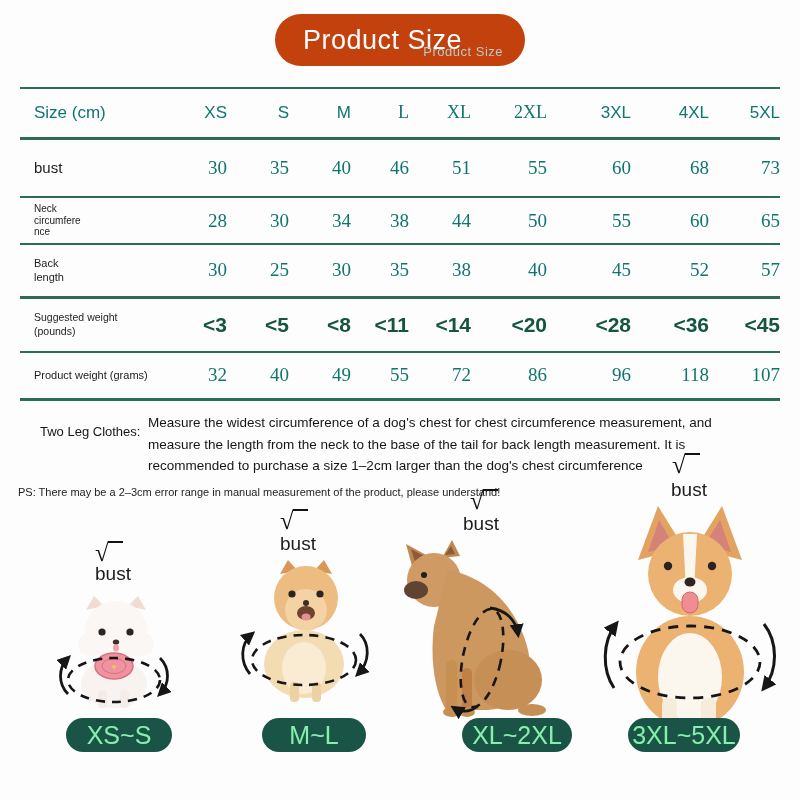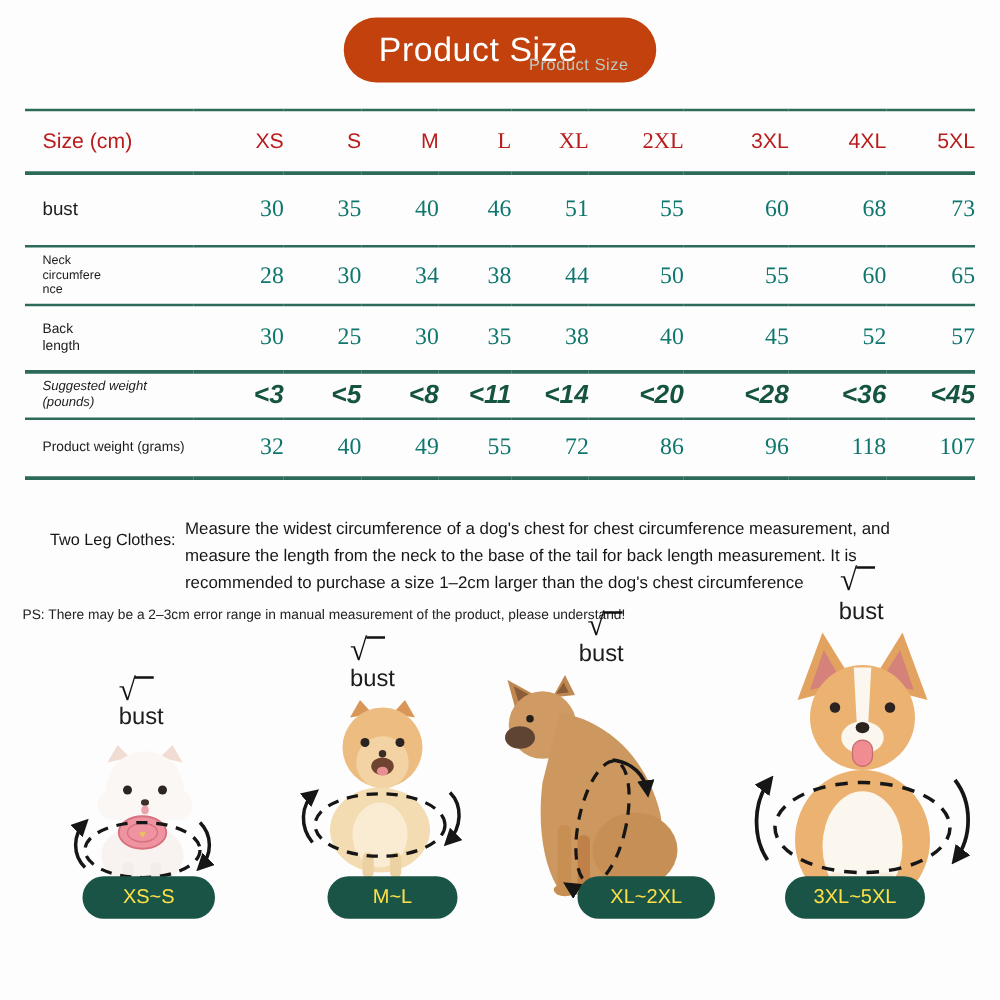--- a/index.html
+++ b/index.html
@@ -30,30 +30,30 @@
     border-collapse:collapse; table-layout:fixed;
     border-top:2px solid #2c6b59;
   }
   table.size-table tr { border-bottom:2px solid #2c6b59; }
   table.size-table tr.thick { border-bottom-width:3px; }
   table.size-table th, table.size-table td {
     text-align:right; vertical-align:middle; font-weight:normal; padding:0;
   }
   table.size-table .label-cell { text-align:left; padding-left:14px; white-space:pre-line; }
   tr.hdr { height:50px; }
-  tr.hdr th { font-size:17px; color:#b91c1c; }
+  tr.hdr th { font-size:17px; color:#0f766e; }
   tr.hdr th.serif { font-family:"Liberation Serif", serif; font-size:18px; }
   tr.hdr th.label-cell { font-size:17px; }
   tr.row-bust { height:59px; }
   tr.row-bust .label-cell { font-size:15px; }
   tr.row-neck { height:47px; }
   tr.row-neck .label-cell { font-size:10px; line-height:1.15; }
   tr.row-back { height:53px; }
   tr.row-back .label-cell { font-size:11px; line-height:1.3; }
-  tr.row-weight { height:38px;font-style:italic; }
+  tr.row-weight { height:55px; }
   tr.row-weight .label-cell { font-size:10.5px; line-height:1.3; }
   tr.row-product { height:47px; }
   tr.row-product .label-cell { font-size:11px;margin-top:36px; }
   td.val { font-family:"Liberation Serif", serif; font-size:19px; color:#0f766e; }
   tr.row-weight td.val {
     font-family:"Liberation Sans", sans-serif; font-weight:bold;
     font-size:21px; color:#155441;
   }
 
   
@@ -71,22 +71,22 @@
   }
   .root::after {
     content:""; position:absolute; left:92%; top:1px; width:15px; height:0;
     border-top:2.5px solid #121212;
   }
   .bust-label { position:absolute; width:70px; text-align:center; font-size:19px; color:#1c1c1c; }
   .dog-svg { position:absolute; }
 
   
   .pill {
-    position:absolute; top:701px; height:34px; border-radius:17px;
-    background:#1a5447; border:none; color:#fde047; font-size:16px;
+    position:absolute; top:718px; height:34px; border-radius:17px;
+    background:#1a5447; border:none; color:#86efac; font-size:25px;
     font-family:"Liberation Sans", sans-serif;
     display:flex; align-items:center; justify-content:center; cursor:pointer;
   }
   .pill-1 { left:66px;  width:106px; }
   .pill-2 { left:262px; width:104px; }
   .pill-3 { left:462px; width:110px; }
   .pill-4 { left:628px; width:112px; }
 </style>
 </head>
 <body>

